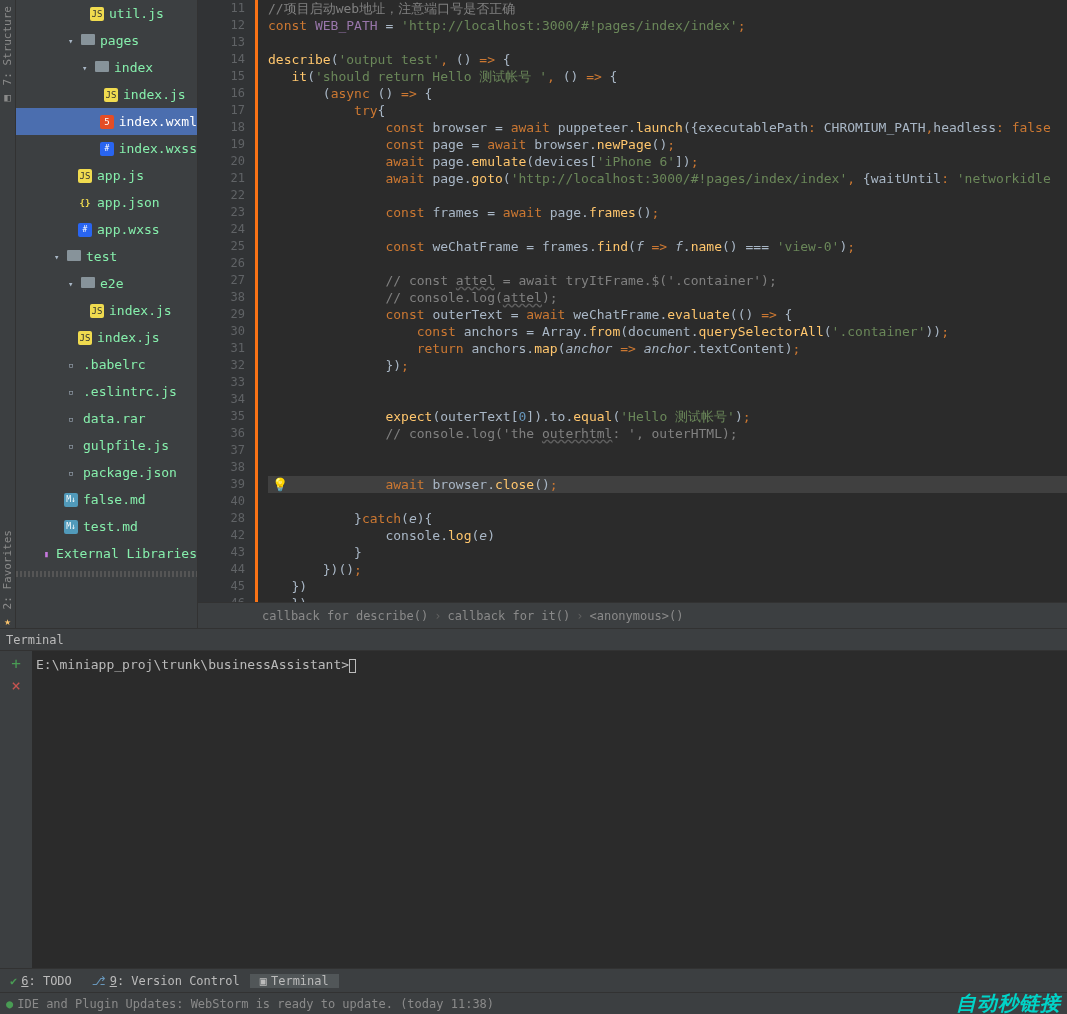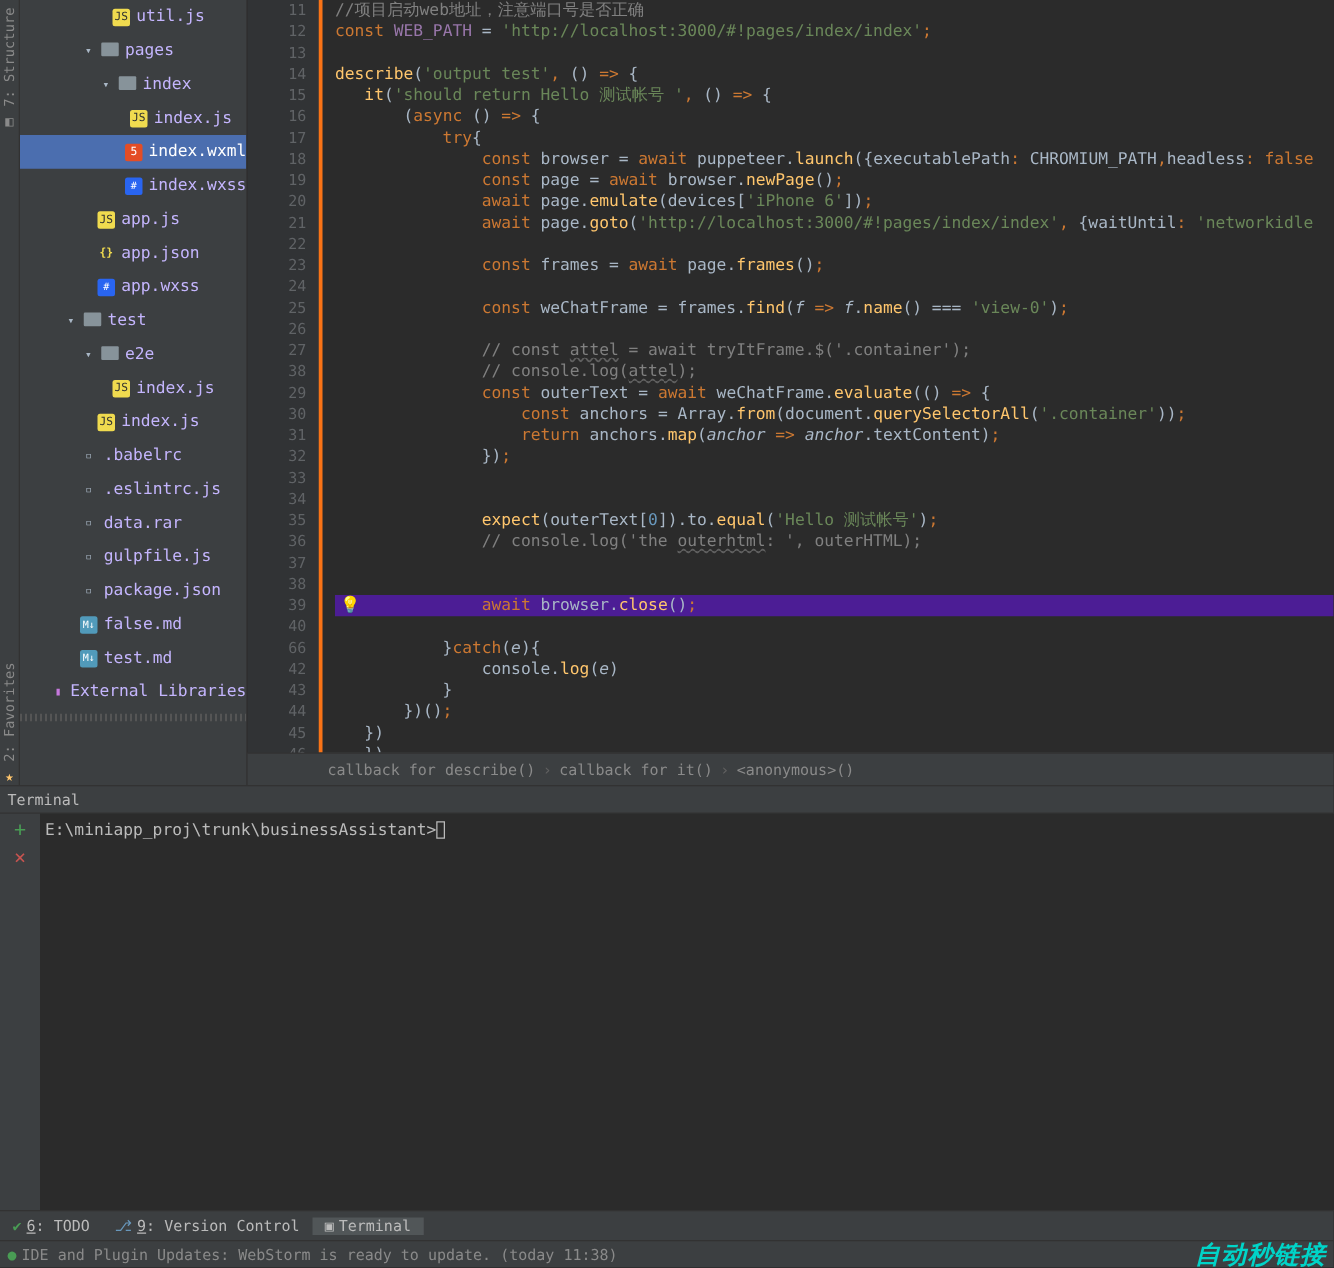--- a/index.html
+++ b/index.html
@@ -52,21 +52,21 @@
 .chev { width: 10px; font-size: 9px; color: #a9b7c6; margin-right: 3px; }
 .file-icon { width: 14px; height: 14px; margin-right: 5px; display: inline-flex; align-items: center; justify-content: center; font-size: 9px; border-radius: 2px; }
 .ic-js { background: #f0db4f; color: #323330; font-weight: normal; }
 .ic-folder { color: #87939a; }
 .ic-folder::before { content:""; display:inline-block; width:14px; height:11px; background:#87939a; border-radius:1px; position:relative; }
 .ic-html { background: #e44d26; color: #fff; }
 .ic-css { background: #2965f1; color: #fff; font-size: 8px; }
 .ic-json { color: #f0db4f; }
 .ic-json::before { content: "{}"; font-weight: bold; }
 .ic-md { background: #519aba; color: #fff; font-size: 8px; }
-.tree-item-label { color: #c4b5fd; font-size: 13px; }
+.tree-item-label { color: #86efac; font-size: 13px; }
 .tree-item.selected .tree-item-label { color: #fff; }
 .handle { height: 6px; background: repeating-linear-gradient(90deg,#555,#555 2px,#3c3f41 2px,#3c3f41 4px); margin-top:4px; }
 
 .editor { flex: 1; display: flex; flex-direction: column; background: #2b2b2b; min-width: 0; }
 .code-area { flex: 1; display: flex; overflow: hidden; }
 .gutter {
   width: 60px;
   background: #313335;
   color: #606366;
   text-align: right;
@@ -79,21 +79,21 @@
 .bulb { position:absolute; left: 74px; color:#ffc66d; font-size:13px; }
 .code {
   flex: 1;
   padding-left: 10px;
   font-size: 13px;
   line-height: 17px;
   white-space: pre;
   overflow: hidden;
 }
 .line { height: 17px; }
-.line.hl { background: #4c1d95; }
+.line.hl { background: #404040; }
 .kw { color: #cc7832; }
 .str { color: #6a8759; }
 .num { color: #6897bb; }
 .fn { color: #ffc66d; }
 .id { color: #a9b7c6; }
 .param { color: #a9b7c6; font-style: italic; }
 .cmt { color: #808080; }
 .cmt-u { color: #808080; text-decoration: underline wavy #606060; }
 .glob { color: #9876aa; }
 .breadcrumb {
@@ -304,21 +304,21 @@
           <div class="line-num">31</div>
           <div class="line-num">32</div>
           <div class="line-num">33</div>
           <div class="line-num">34</div>
           <div class="line-num">35</div>
           <div class="line-num">36</div>
           <div class="line-num">37</div>
           <div class="line-num">38</div>
           <div class="line-num" style="position: relative;">39<span class="bulb">💡</span></div>
           <div class="line-num">40</div>
-          <div class="line-num">66</div>
+          <div class="line-num">28</div>
           <div class="line-num">42</div>
           <div class="line-num">43</div>
           <div class="line-num">44</div>
           <div class="line-num">45</div>
           <div class="line-num">46</div>
         </div>
       <div class="code" id="code"><div class="line"><span class="cmt">//项目启动web地址，注意端口号是否正确</span></div><div class="line"><span class="kw">const </span><span class="glob">WEB_PATH</span> <span class="id">=</span> <span class="str">'http://localhost:3000/#!pages/index/index'</span><span class="kw">;</span></div><div class="line">&nbsp;</div><div class="line"><span class="fn">describe</span>(<span class="str">'output test'</span><span class="kw">,</span> () <span class="kw">=&gt;</span> {</div><div class="line">   <span class="fn">it</span>(<span class="str">'should return Hello 测试帐号 '</span><span class="kw">,</span> () <span class="kw">=&gt;</span> {</div><div class="line">       (<span class="kw">async</span> () <span class="kw">=&gt;</span> {</div><div class="line">           <span class="kw">try</span>{</div><div class="line">               <span class="kw">const </span><span class="id">browser</span> = <span class="kw">await </span><span class="id">puppeteer</span>.<span class="fn">launch</span>({<span class="id">executablePath</span><span class="kw">:</span> <span class="id">CHROMIUM_PATH</span><span class="kw">,</span><span class="id">headless</span><span class="kw">:</span> <span class="kw">false</span></div><div class="line">               <span class="kw">const </span><span class="id">page</span> = <span class="kw">await </span><span class="id">browser</span>.<span class="fn">newPage</span>()<span class="kw">;</span></div><div class="line">               <span class="kw">await </span><span class="id">page</span>.<span class="fn">emulate</span>(<span class="id">devices</span>[<span class="str">'iPhone 6'</span>])<span class="kw">;</span></div><div class="line">               <span class="kw">await </span><span class="id">page</span>.<span class="fn">goto</span>(<span class="str">'http://localhost:3000/#!pages/index/index'</span><span class="kw">,</span> {<span class="id">waitUntil</span><span class="kw">:</span> <span class="str">'networkidle</span></div><div class="line">&nbsp;</div><div class="line">               <span class="kw">const </span><span class="id">frames</span> <span class="id">=</span> <span class="kw">await </span><span class="id">page</span>.<span class="fn">frames</span>()<span class="kw">;</span></div><div class="line">&nbsp;</div><div class="line">               <span class="kw">const </span><span class="id">weChatFrame</span> <span class="id">=</span> <span class="id">frames</span>.<span class="fn">find</span>(<span class="param">f</span> <span class="kw">=&gt;</span> <span class="param">f</span>.<span class="fn">name</span>() <span class="id">===</span> <span class="str">'view-0'</span>)<span class="kw">;</span></div><div class="line">&nbsp;</div><div class="line">               <span class="cmt">// const </span><span class="cmt-u">attel</span><span class="cmt"> = await tryItFrame.$('.container');</span></div><div class="line">               <span class="cmt">// console.log(</span><span class="cmt-u">attel</span><span class="cmt">);</span></div><div class="line">               <span class="kw">const </span><span class="id">outerText</span> <span class="id">=</span> <span class="kw">await </span><span class="id">weChatFrame</span>.<span class="fn">evaluate</span>(() <span class="kw">=&gt;</span> {</div><div class="line">                   <span class="kw">const </span><span class="id">anchors</span> <span class="id">=</span> <span class="id">Array</span>.<span class="fn">from</span>(<span class="id">document</span>.<span class="fn">querySelectorAll</span>(<span class="str">'.container'</span>))<span class="kw">;</span></div><div class="line">                   <span class="kw">return </span><span class="id">anchors</span>.<span class="fn">map</span>(<span class="param">anchor</span> <span class="kw">=&gt;</span> <span class="param">anchor</span>.<span class="id">textContent</span>)<span class="kw">;</span></div><div class="line">               })<span class="kw">;</span></div><div class="line">&nbsp;</div><div class="line">&nbsp;</div><div class="line">               <span class="fn">expect</span>(<span class="id">outerText</span>[<span class="num">0</span>]).<span class="id">to</span>.<span class="fn">equal</span>(<span class="str">'Hello 测试帐号'</span>)<span class="kw">;</span></div><div class="line">               <span class="cmt">// console.log('the </span><span class="cmt-u">outerhtml</span><span class="cmt">: ', outerHTML);</span></div><div class="line">&nbsp;</div><div class="line">&nbsp;</div><div class="line hl">               <span class="kw">await </span><span class="id">browser</span>.<span class="fn">close</span>()<span class="kw">;</span></div><div class="line">&nbsp;</div><div class="line">           }<span class="kw">catch</span>(<span class="param">e</span>){</div><div class="line">               <span class="id">console</span>.<span class="fn">log</span>(<span class="param">e</span>)</div><div class="line">           }</div><div class="line">       })()<span class="kw">;</span></div><div class="line">   })</div><div class="line">   })</div></div>
     </div>
     <div class="breadcrumb" id="crumbs">
         <span class="crumb">callback for describe()</span>

